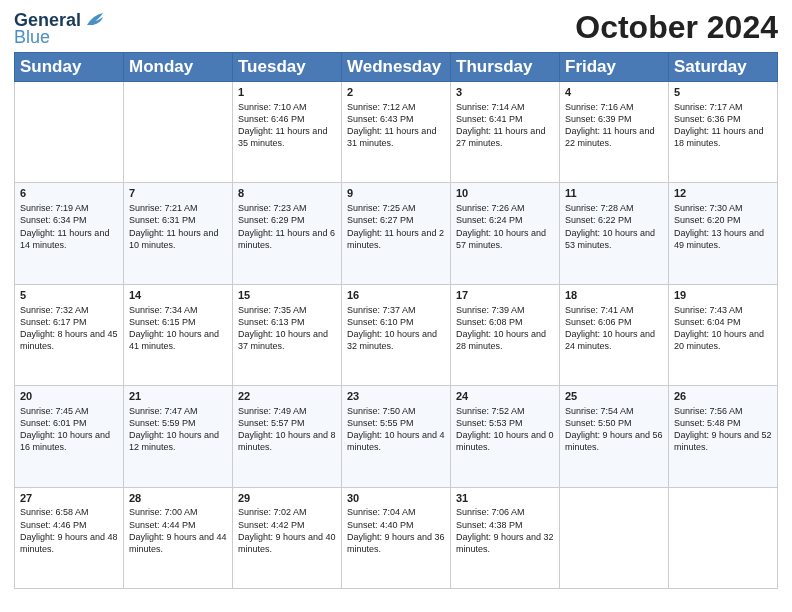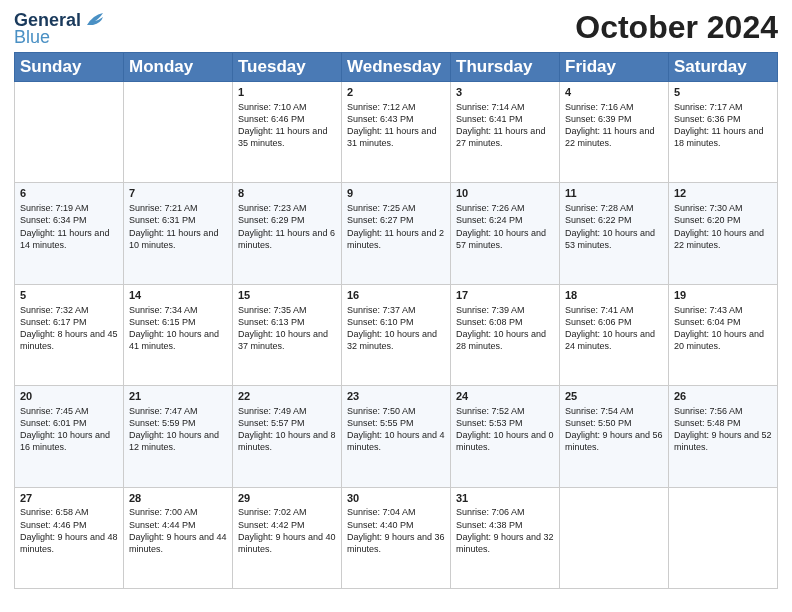--- a/index.html
+++ b/index.html
@@ -126,21 +126,21 @@
           <td><span class="day-num">4</span><span>Sunrise: 7:16 AM</span><br><span>Sunset: 6:39 PM</span><br><span>Daylight: 11 hours and 22 minutes.</span></td>
           <td><span class="day-num">5</span><span>Sunrise: 7:17 AM</span><br><span>Sunset: 6:36 PM</span><br><span>Daylight: 11 hours and 18 minutes.</span></td>
         </tr>
         <tr>
           <td><span class="day-num">6</span><span>Sunrise: 7:19 AM</span><br><span>Sunset: 6:34 PM</span><br><span>Daylight: 11 hours and 14 minutes.</span></td>
           <td><span class="day-num">7</span><span>Sunrise: 7:21 AM</span><br><span>Sunset: 6:31 PM</span><br><span>Daylight: 11 hours and 10 minutes.</span></td>
           <td><span class="day-num">8</span><span>Sunrise: 7:23 AM</span><br><span>Sunset: 6:29 PM</span><br><span>Daylight: 11 hours and 6 minutes.</span></td>
           <td><span class="day-num">9</span><span>Sunrise: 7:25 AM</span><br><span>Sunset: 6:27 PM</span><br><span>Daylight: 11 hours and 2 minutes.</span></td>
           <td><span class="day-num">10</span><span>Sunrise: 7:26 AM</span><br><span>Sunset: 6:24 PM</span><br><span>Daylight: 10 hours and 57 minutes.</span></td>
           <td><span class="day-num">11</span><span>Sunrise: 7:28 AM</span><br><span>Sunset: 6:22 PM</span><br><span>Daylight: 10 hours and 53 minutes.</span></td>
-          <td><span class="day-num">12</span><span>Sunrise: 7:30 AM</span><br><span>Sunset: 6:20 PM</span><br><span>Daylight: 10 hours and 22 minutes.</span></td>
+          <td><span class="day-num">12</span><span>Sunrise: 7:30 AM</span><br><span>Sunset: 6:20 PM</span><br><span>Daylight: 13 hours and 49 minutes.</span></td>
         </tr>
         <tr>
           <td><span class="day-num">5</span><span>Sunrise: 7:32 AM</span><br><span>Sunset: 6:17 PM</span><br><span>Daylight: 8 hours and 45 minutes.</span></td>
           <td><span class="day-num">14</span><span>Sunrise: 7:34 AM</span><br><span>Sunset: 6:15 PM</span><br><span>Daylight: 10 hours and 41 minutes.</span></td>
           <td><span class="day-num">15</span><span>Sunrise: 7:35 AM</span><br><span>Sunset: 6:13 PM</span><br><span>Daylight: 10 hours and 37 minutes.</span></td>
           <td><span class="day-num">16</span><span>Sunrise: 7:37 AM</span><br><span>Sunset: 6:10 PM</span><br><span>Daylight: 10 hours and 32 minutes.</span></td>
           <td><span class="day-num">17</span><span>Sunrise: 7:39 AM</span><br><span>Sunset: 6:08 PM</span><br><span>Daylight: 10 hours and 28 minutes.</span></td>
           <td><span class="day-num">18</span><span>Sunrise: 7:41 AM</span><br><span>Sunset: 6:06 PM</span><br><span>Daylight: 10 hours and 24 minutes.</span></td>
           <td><span class="day-num">19</span><span>Sunrise: 7:43 AM</span><br><span>Sunset: 6:04 PM</span><br><span>Daylight: 10 hours and 20 minutes.</span></td>
         </tr>

